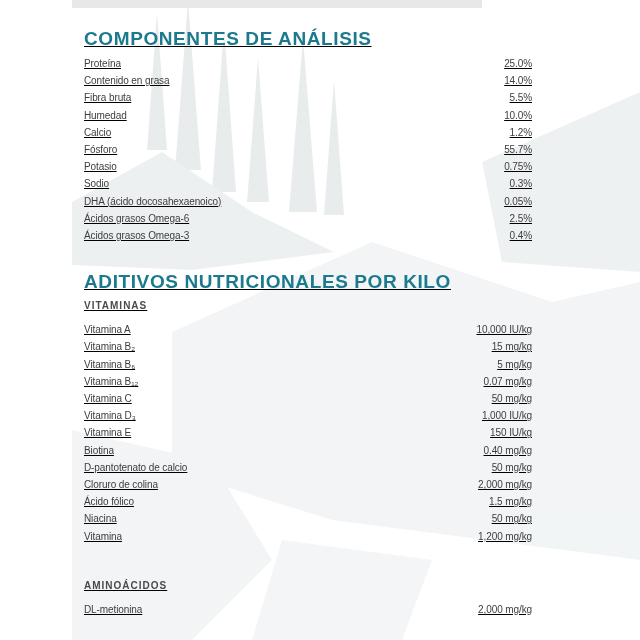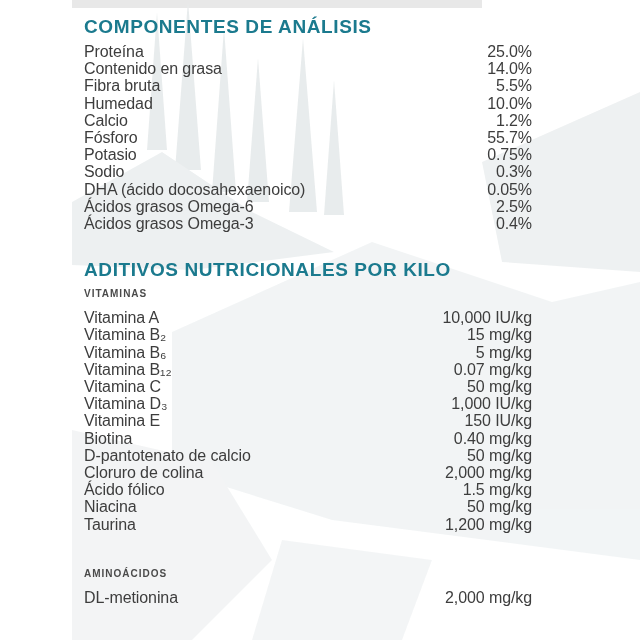--- a/index.html
+++ b/index.html
@@ -27,22 +27,23 @@
     position: absolute;
     left: 72px;
     top: 0;
     width: 568px;
     height: 640px;
     pointer-events: none;
   }
   .content {
     position: absolute;
     left: 84px;
-    top: 4px;
+    top: 16px;
     width: 448px;
+    text-decoration: underline;
   }
   .sec { margin: 0; }
   .sec-title {
     margin: 0 0 7px 0;
     font-size: 19px;
     line-height: 19px;
     font-weight: 700;
     letter-spacing: 0.6px;
     color: var(--accent);
   }
@@ -56,21 +57,21 @@
     font-weight: 700;
     letter-spacing: 1px;
     color: var(--subtitle);
   }
   .sec-title + .sec-subtitle { margin-top: 6px; }
   .rows { margin-top: 1px; }
   .row {
     display: flex;
     justify-content: space-between;
     align-items: baseline;
-    font-size: 16px;
+    font-size: 10px;
     line-height: 17.2px;
     color: var(--text);
     letter-spacing: -0.1px;
   }
   .row .label { white-space: nowrap; }
   .row .value { white-space: nowrap; text-align: center; }
 </style>
 </head>
 <body>
 
@@ -192,21 +193,21 @@
   </div>
           <div class="row">
     <span class="label">Ácido fólico</span>
     <span class="value">1.5 mg/kg</span>
   </div>
           <div class="row">
     <span class="label">Niacina</span>
     <span class="value">50 mg/kg</span>
   </div>
           <div class="row">
-    <span class="label">Taurina</span>
+    <span class="label">Vitamina</span>
     <span class="value">1,200 mg/kg</span>
   </div>
         </div>
   </section>
       <section class="sec">
 
     <h3 class="sec-subtitle">AMINOÁCIDOS</h3>
     <div class="rows">
           <div class="row">
     <span class="label">DL-metionina</span>

